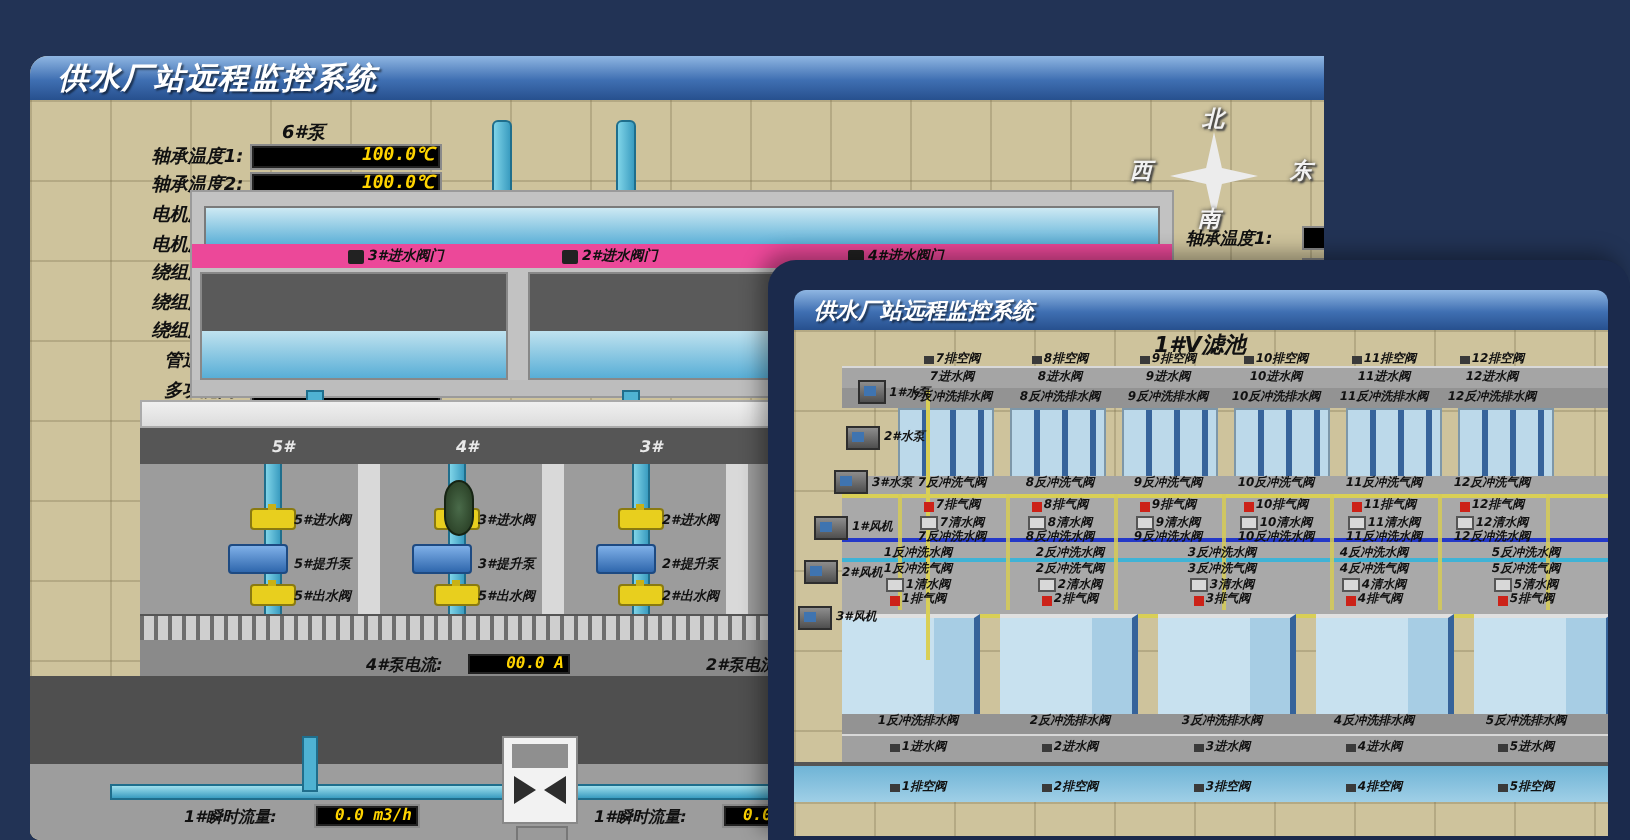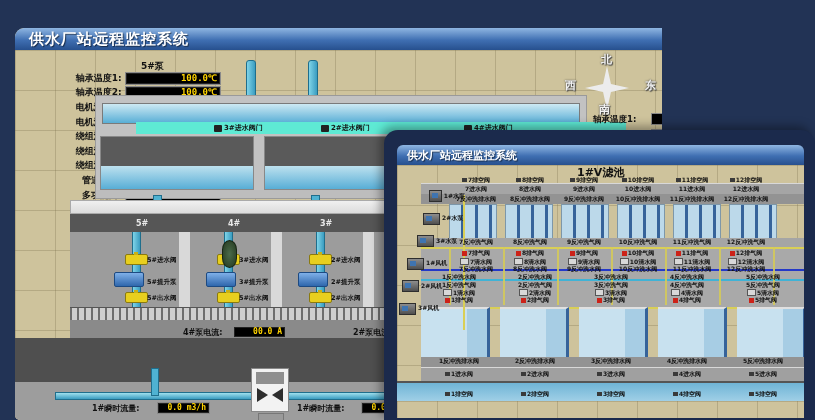--- a/index.html
+++ b/index.html
@@ -1,17 +1,17 @@
 <!DOCTYPE html>
 <html><head>
 <meta charset="utf-8">
 <style>
   html,body{margin:0;padding:0;background:#223355;width:815px;height:420px;overflow:hidden;
     font-family:"DejaVu Sans",sans-serif;}
-  #desktop{position:relative;width:766px;height:420px;background:#223355;}
+  #desktop{position:relative;width:766px;height:420px;background:#223355;font-style:italic;}
 
   
   .tb{background:linear-gradient(#8fb6e2,#3f6fb2 55%,#27508e);display:flex;align-items:center;}
   .tbt{color:#fff;font-weight:bold;text-shadow:1px 1px 1px rgba(0,0,0,.55);white-space:nowrap;}
   .tan{background-color:#cec39c;
     background-image:linear-gradient(rgba(120,110,75,.30) 1px,transparent 1px),
                      linear-gradient(90deg,rgba(120,110,75,.30) 1px,transparent 1px);
     background-size:40px 40px;}
 
   
@@ -38,21 +38,21 @@
   .vpipe{position:absolute;width:8px;background:linear-gradient(90deg,#7fd4e8,#3a9cc0);
     border:1px solid #1f6e8c;border-radius:3px 3px 0 0;}
   .pipe-a{left:231px;top:10px;height:36px;}
   .pipe-b{left:293px;top:10px;height:36px;}
 
   
   .reservoir{position:absolute;left:80px;top:45px;width:490px;height:102px;background:#c2c2c2;
     border:1px solid #9a9a9a;}
   .res-water-top{position:absolute;left:6px;top:7px;right:6px;height:19px;
     background:linear-gradient(#cde9f3,#58aed6);border:1px solid #7a7a7a;}
-  .res-valve-row{position:absolute;left:0;top:26px;width:100%;height:12px;background:#5eead4;margin-left:40px;}
+  .res-valve-row{position:absolute;left:0;top:26px;width:100%;height:12px;background:#ec4899;}
   .gv{position:absolute;top:1px;display:flex;align-items:center;gap:2px;}
   .gvi{display:inline-block;width:8px;height:7px;background:#222;border-radius:1px;}
   .gv u{text-decoration:none;font-size:7px;font-weight:bold;color:#111;white-space:nowrap;}
   .res-lower{position:absolute;left:4px;top:40px;right:4px;height:54px;display:flex;gap:10px;}
   .res-sec{flex:1;background:linear-gradient(#5a5a5a 0 55%,#bfe2ef 55%,#58aed6 100%);
     border:1px solid #888;}
   .res-bot{position:absolute;left:0;bottom:0;width:100%;height:8px;background:#bdbdbd;}
   .stub{position:absolute;width:7px;background:#4fb2d2;border:1px solid #1f6e8c;}
   .stub.r1{left:138px;top:145px;height:10px;}
   .stub.r2{left:296px;top:145px;height:10px;}
@@ -176,21 +176,21 @@
 
 <div id="desktop">
 
   <section class="win back">
     <div class="tb">
       <span class="tbt">供水厂站远程监控系统</span>
     </div>
     <div class="bscene tan">
 
 
-      <span class="phead">5#泵</span>
+      <span class="phead">6#泵</span>
       <div class="prows">
 
       <div class="prow">
           <span class="plab">轴承温度1:</span>
           <span class="pled">100.0℃</span>
         </div>
           <div class="prow">
           <span class="plab">轴承温度2:</span>
           <span class="pled">100.0℃</span>
         </div>

